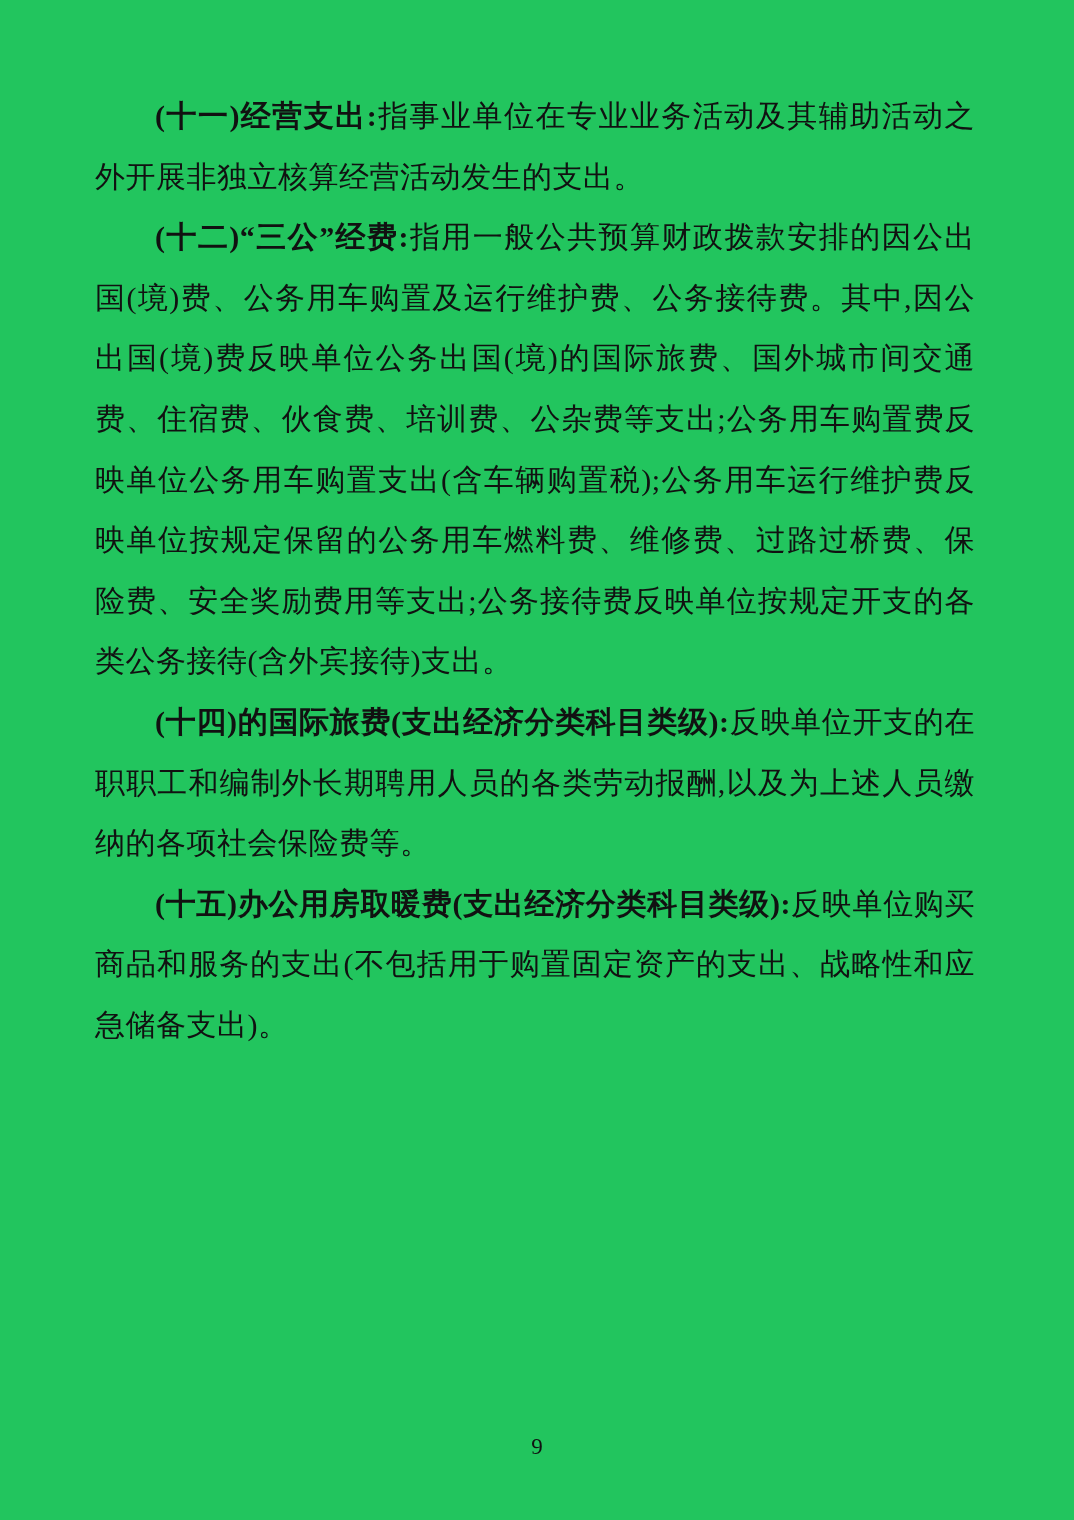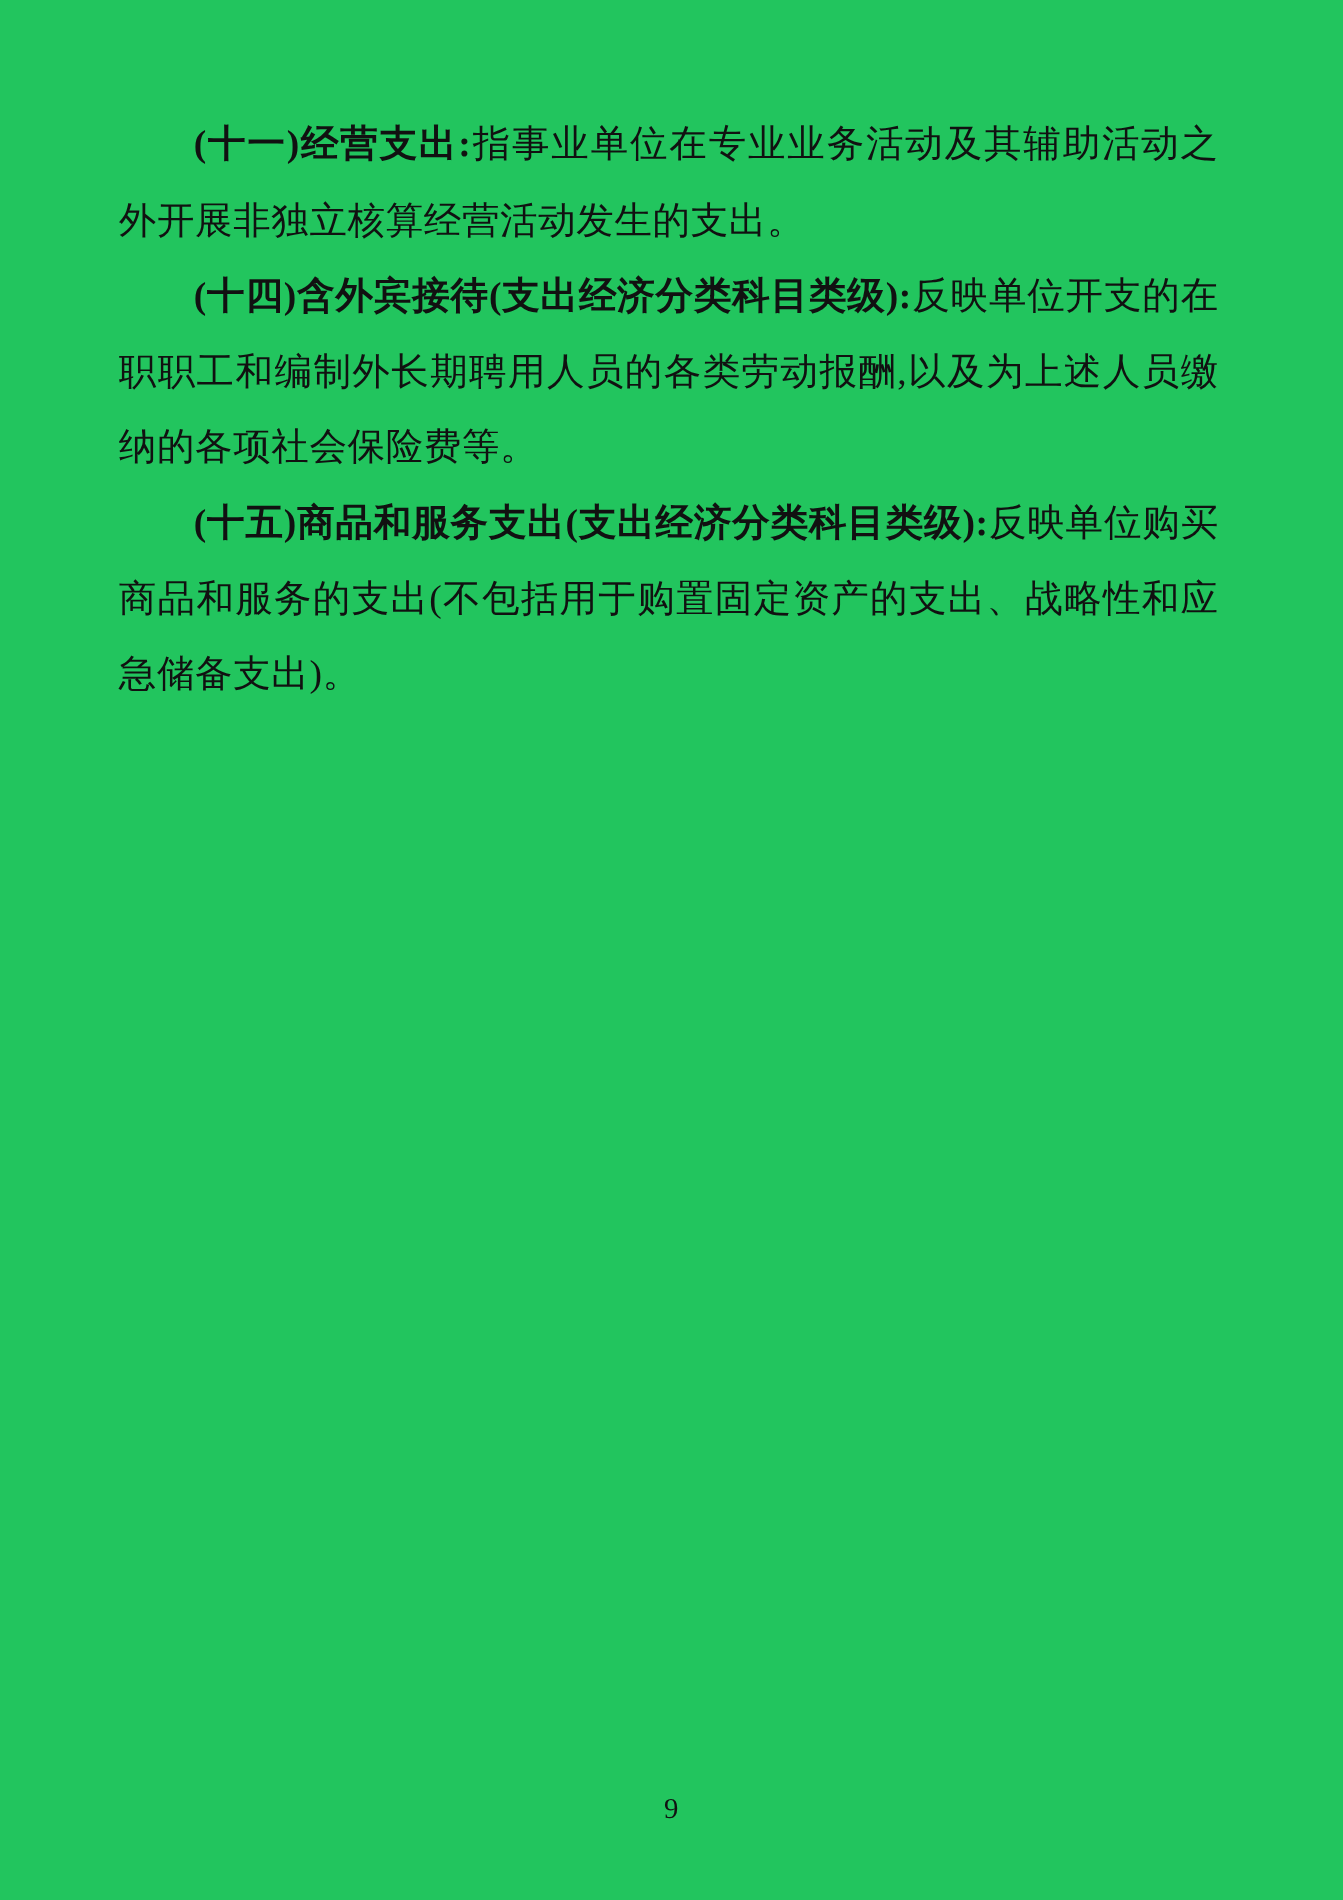--- a/index.html
+++ b/index.html
@@ -52,17 +52,18 @@
     font-size: 23px;
     color: #111111;
   }
 </style>
 </head>
 <body>
 
 <div class="page">
   <div class="text-block">
     <p class="para"><span class="lead">(十一)经营支出:</span><span class="body">指事业单位在专业业务活动及其辅助活动之外开展非独立核算经营活动发生的支出。</span></p>
-    <p class="para"><span class="lead">(十四)含外宾接待(支出经济分类科目类级):</span><span class="body">反映单位开支的在职职工和编制外长期聘用人员的各类劳动报酬,以及为上述人员缴纳的各项社会保险费等。</span></p>
-    <p class="para"><span class="lead">(十五)商品和服务支出(支出经济分类科目类级):</span><span class="body">反映单位购买商品和服务的支出(不包括用于购置固定资产的支出、战略性和应急储备支出)。</span></p>
+    <p class="para"><span class="lead">(十二)“三公”经费:</span><span class="body">指用一般公共预算财政拨款安排的因公出国(境)费、公务用车购置及运行维护费、公务接待费。其中,因公出国(境)费反映单位公务出国(境)的国际旅费、国外城市间交通费、住宿费、伙食费、培训费、公杂费等支出;公务用车购置费反映单位公务用车购置支出(含车辆购置税);公务用车运行维护费反映单位按规定保留的公务用车燃料费、维修费、过路过桥费、保险费、安全奖励费用等支出;公务接待费反映单位按规定开支的各类公务接待(含外宾接待)支出。</span></p>
+    <p class="para"><span class="lead">(十四)的国际旅费(支出经济分类科目类级):</span><span class="body">反映单位开支的在职职工和编制外长期聘用人员的各类劳动报酬,以及为上述人员缴纳的各项社会保险费等。</span></p>
+    <p class="para"><span class="lead">(十五)办公用房取暖费(支出经济分类科目类级):</span><span class="body">反映单位购买商品和服务的支出(不包括用于购置固定资产的支出、战略性和应急储备支出)。</span></p>
   </div>
   <div class="page-number">9</div>
 </div>
 
 </body></html>

